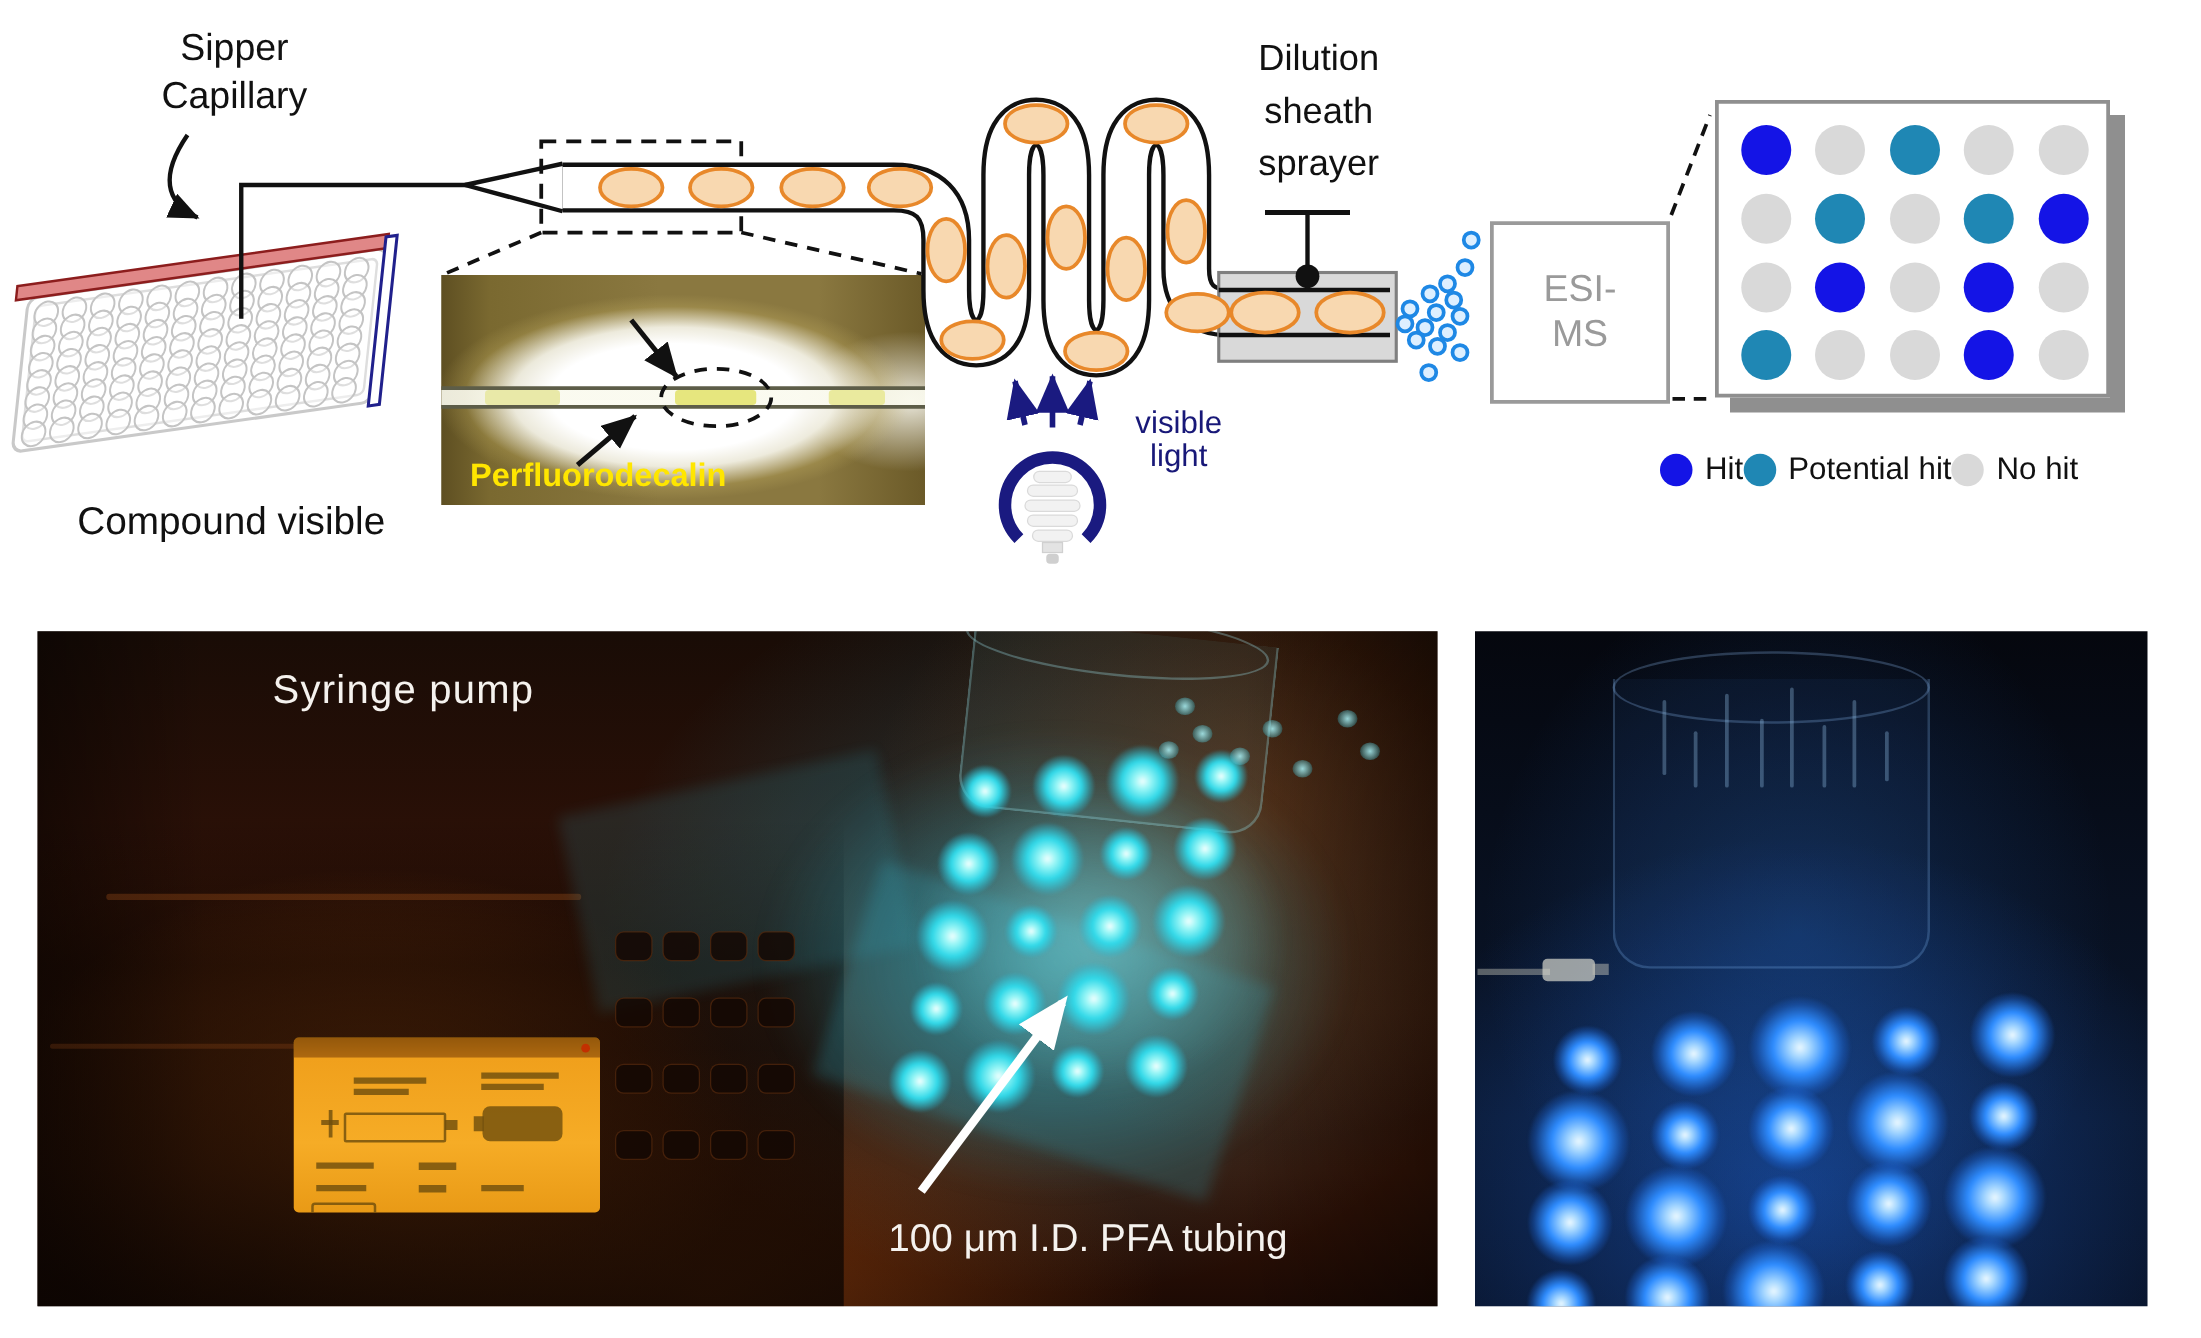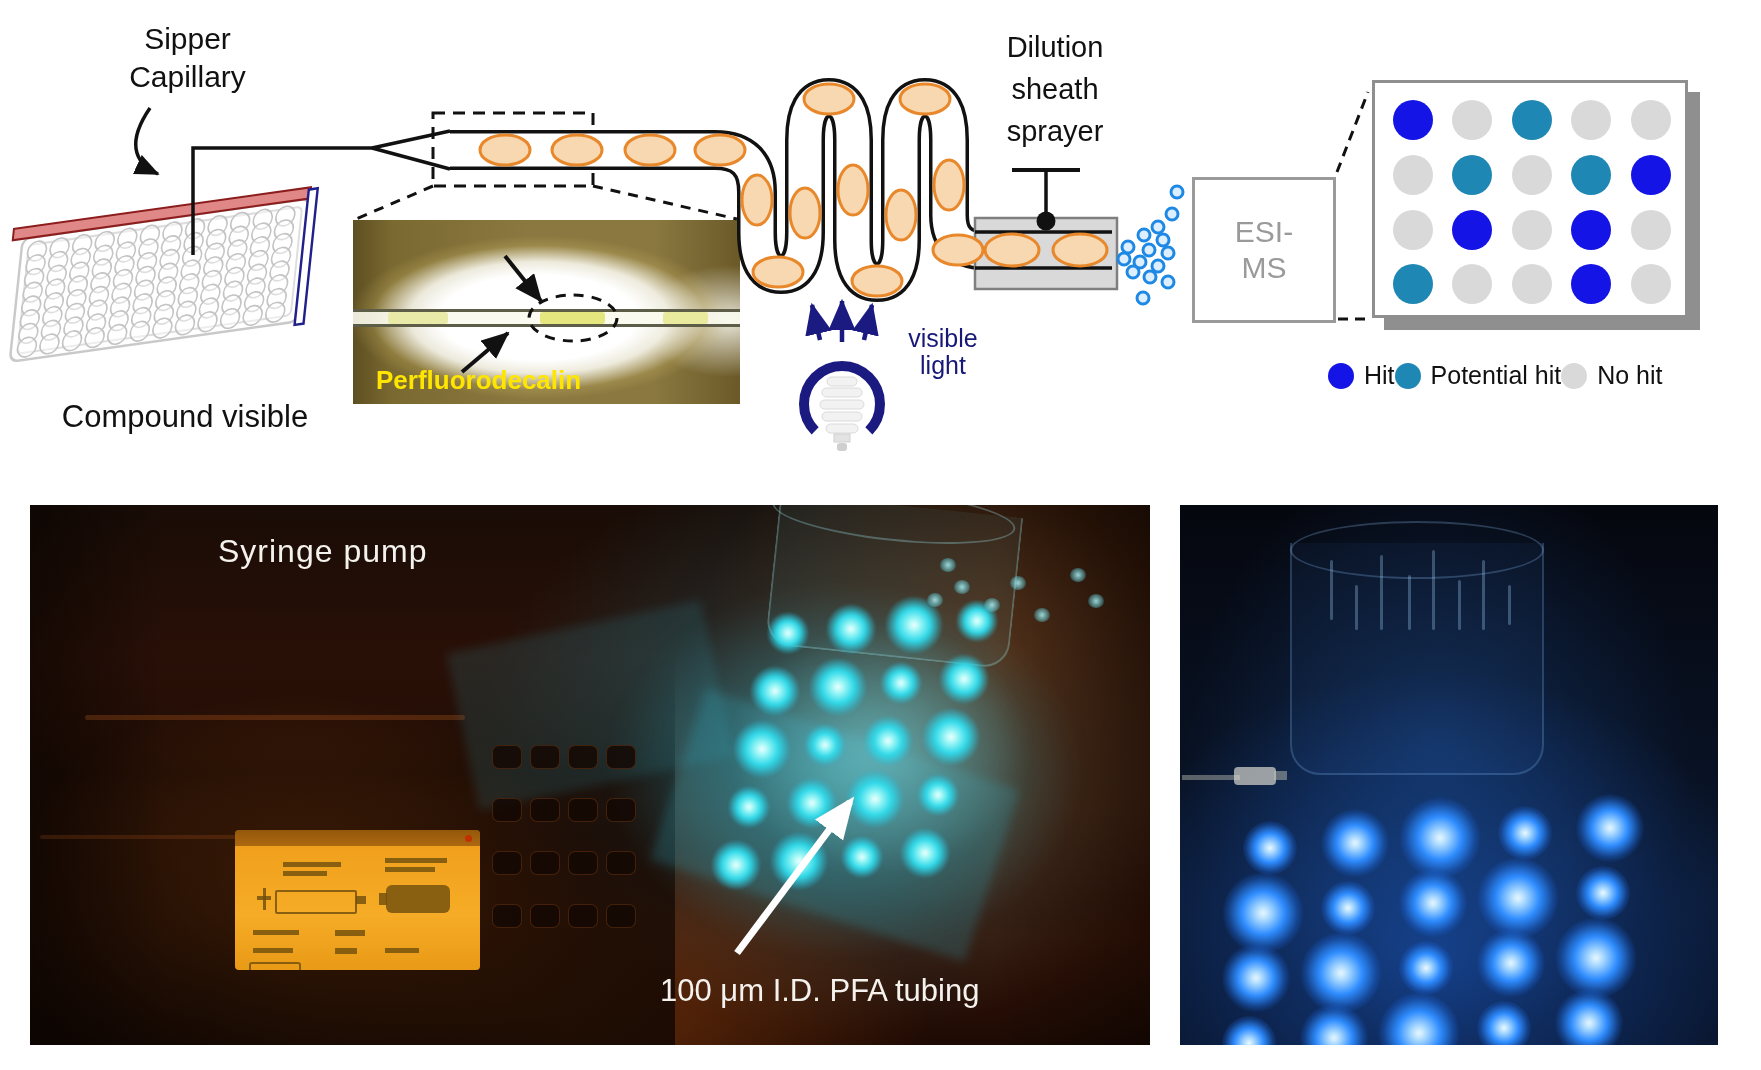--- a/index.html
+++ b/index.html
@@ -42,21 +42,21 @@
       radial-gradient(520px 280px at 48% 98%, rgba(200,90,15,0.4), transparent 70%),
       radial-gradient(430px 360px at 87% 28%, rgba(150,70,15,0.4), transparent 72%),
       radial-gradient(540px 430px at 73% 44%, rgba(35,150,175,0.34), transparent 68%),
       linear-gradient(180deg, #190c06 0%, #2a1007 30%, #3c1808 56%, #371507 80%, #1d0a04 100%);}
   #photo-right{position:absolute;z-index:1;left:1180px;top:505px;width:538px;height:540px;overflow:hidden;
     background:
       radial-gradient(360px 420px at 48% 45%, rgba(40,120,230,0.25), transparent 70%),
       radial-gradient(480px 400px at 47% 84%, rgba(30,100,220,0.5), transparent 72%),
       linear-gradient(180deg, #05070e 0%, #081020 40%, #0a162c 72%, #081124 100%);}
   #syringe-label{left:218px;top:531px;font-size:32px;color:#f5f2ee;letter-spacing:1px;}
-  #tubing-label{left:660px;top:972px;width:370px;font-size:31px;color:#f5f2ee;text-align:left;}
+  #tubing-label{left:660px;top:972px;width:370px;font-size:31px;color:#f5f2ee;text-align:right;}
   
   .pump-shade{position:absolute;left:0;top:150px;width:645px;height:390px;
       background:linear-gradient(180deg, transparent, rgba(8,3,1,0.55) 30%, rgba(12,5,2,0.78));}
   .pump-hl{position:absolute;background:rgba(255,130,40,0.2);border-radius:3px;}
   #pump-screen{position:absolute;left:205px;top:325px;width:245px;height:140px;border-radius:4px;overflow:hidden;
       background:linear-gradient(180deg,#b67a10,#f0a01c 12%,#f6ac26 60%,#e99a16);}
   .scr{position:absolute;background:rgba(110,78,12,0.8);}
   #keypad{position:absolute;left:462px;top:240px;width:160px;height:190px;}
   .key{position:absolute;width:28px;height:22px;border-radius:7px;background:rgba(20,8,4,0.85);
        border:1px solid rgba(190,95,30,0.28);}

